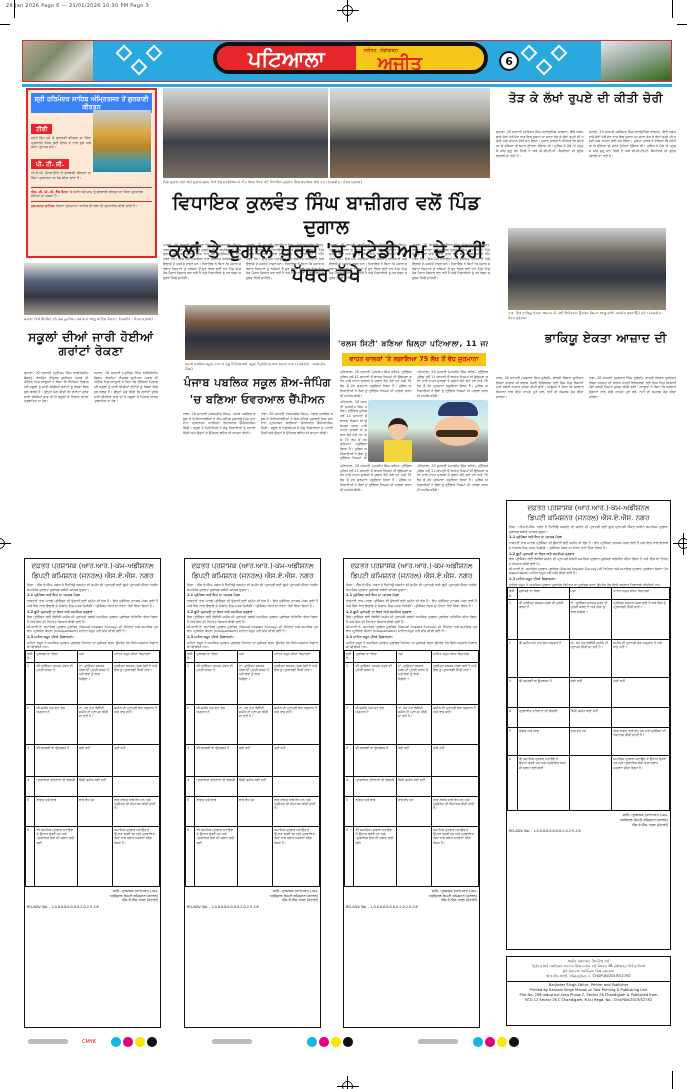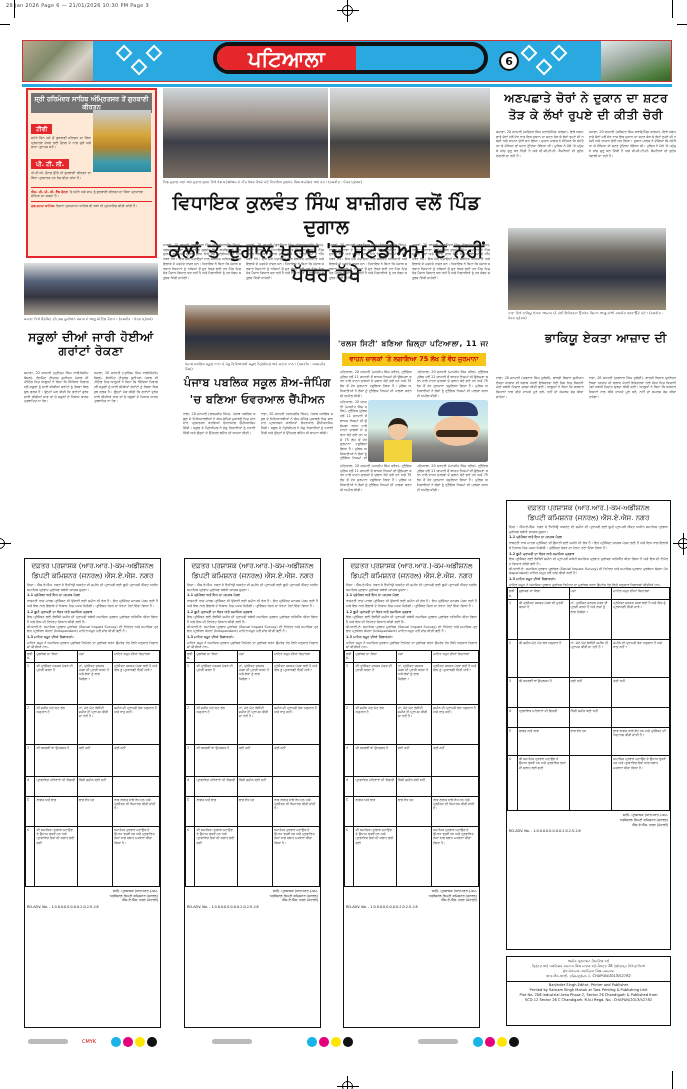--- a/index.html
+++ b/index.html
@@ -26,21 +26,21 @@
 .rule{left:22px;top:84px;width:650px;height:3px;background:#2aa9e0}
 
 .box{border:1px solid #111}
 .img{background:linear-gradient(180deg,#cfd6db 0%,#9a8f86 35%,#3d3f48 60%,#7b6f63 100%)}
 .caption{font-size:3.6px;color:#222;line-height:5px}
 .hl{font-family:"DejaVu Sans",sans-serif;font-weight:bold;color:#111;text-align:center;letter-spacing:0.5px}
 .txt{font-size:3.4px;line-height:4.7px;color:#333;text-align:justify;overflow:hidden;word-break:break-all}
 .cols{display:flex;gap:5px}
 .cols>div{flex:1}
 .kirtan{left:26px;top:88px;width:131px;height:170px;border:2px solid #e5262a;background:#fde9d6}
-.kirtan .title{background:#737373;color:#fff;font-size:6.5px;font-weight:bold;text-align:center;padding:2px 1px;margin:3px 3px}
+.kirtan .title{background:#3b82f6;color:#fff;font-size:6.5px;font-weight:bold;text-align:center;padding:2px 1px;margin:3px 3px}
 .kirtan .tag{display:inline-block;background:#e5262a;color:#fff;font-size:6px;font-weight:bold;padding:1px 5px;margin:1px 3px}
 .kirtan .pic{right:4px;top:20px;width:58px;height:62px;background:linear-gradient(180deg,#c6ccd3 0%,#d8a63b 40%,#b8862a 60%,#3e9cae 85%,#2b8aa0)}
 .kirtan .sect{margin:2px 3px;padding-top:2px;border-top:1px solid #e5262a;font-size:3.4px;line-height:4.7px;color:#333}
 .kirtan .sect b{color:#c00}
 .notice-title{font-size:7px;text-align:center;color:#111;line-height:10px;padding:2px 0}
 .notice{border:1px solid #111;background:#fff}
 .ntable{width:100%;border-collapse:collapse;font-size:3.3px;color:#333}
 .ntable td,.ntable th{border:1px solid #111;vertical-align:top;padding:1px;line-height:4.3px;text-align:left;font-weight:normal}
 .dot{display:inline-block;width:10px;height:10px;border-radius:50%;margin:0 1px}
 .bar{display:inline-block;width:40px;height:5px;border-radius:3px;background:#bbb}
@@ -70,20 +70,25 @@
 <div class="abs mast">
   <div class="abs photo" style="left:0"></div>
   <div class="abs diamond" style="left:95px;top:6px"></div>
   <div class="abs diamond" style="left:110px;top:20px"></div>
   <div class="abs diamond" style="left:125px;top:6px"></div>
   <div class="abs diamond" style="left:500px;top:6px"></div>
   <div class="abs diamond" style="left:515px;top:20px"></div>
   <div class="abs diamond" style="left:530px;top:6px"></div>
   <div class="abs pill">
     <div class="red">ਪਟਿਆਲਾ</div>
+    <div class="yel">
+      <span class="city">ਜਲੰਧਰ, ਚੰਡੀਗੜ੍ਹ</span>
+      <span class="name">ਅਜੀਤ</span>
+      <span class="date">ਬੁੱਧਵਾਰ, 21 ਜਨਵਰੀ 2026</span>
+    </div>
   </div>
   <div class="abs pgnum">6</div>
   <div class="abs photo r"></div>
 </div>
 <div class="abs rule"></div>
 
 <div class="abs kirtan">
   <div class="title">ਸ੍ਰੀ ਹਰਿਮੰਦਰ ਸਾਹਿਬ ਅੰਮ੍ਰਿਤਸਰ ਤੋਂ ਗੁਰਬਾਣੀ ਕੀਰਤਨ</div>
   <div class="abs pic"></div>
   <div style="width:66px">
@@ -104,21 +109,20 @@
   <div>ਕਲਾਂ ਤੇ ਦੁਗਾਲ ਖ਼ੁਰਦ 'ਚ ਸਟੇਡੀਅਮ ਦੇ ਨਹੀਂ ਪੱਥਰ ਰੱਖੇ</div>
 </div>
 <div class="abs cols" style="left:163px;top:243px;width:327px;height:52px">
   <div class="txt">ਪਾਤੜਾਂ, 20 ਜਨਵਰੀ (ਗੁਰਵਿੰਦਰ ਸਿੰਘ ਔਲਖ/ਜਗਦੀਸ਼ ਸਿੰਘ)- ਹਲਕਾ ਸ਼ੁਤਰਾਣਾ ਦੇ ਵਿਧਾਇਕ ਕੁਲਵੰਤ ਸਿੰਘ ਬਾਜ਼ੀਗਰ ਨੇ ਪਿੰਡ ਦੁਗਾਲ ਕਲਾਂ ਅਤੇ ਦੁਗਾਲ ਖ਼ੁਰਦ ਵਿਖੇ ਖੇਡ ਸਟੇਡੀਅਮਾਂ ਦੇ ਨੀਂਹ ਪੱਥਰ ਰੱਖੇ। ਇਸ ਮੌਕੇ ਪੰਚਾਇਤਾਂ ਨਾਲ ਸੰਬੰਧਿਤ ਅਧਿਕਾਰੀ ਅਤੇ ਇਲਾਕੇ ਦੇ ਪਤਵੰਤੇ ਹਾਜ਼ਰ ਸਨ। ਵਿਧਾਇਕ ਨੇ ਕਿਹਾ ਕਿ ਪੰਜਾਬ ਸਰਕਾਰ ਨੌਜਵਾਨਾਂ ਨੂੰ ਨਸ਼ਿਆਂ ਤੋਂ ਦੂਰ ਰੱਖਣ ਲਈ ਹਰ ਪਿੰਡ ਵਿਚ ਖੇਡ ਮੈਦਾਨ ਤਿਆਰ ਕਰ ਰਹੀ ਹੈ ਅਤੇ ਖਿਡਾਰੀਆਂ ਨੂੰ ਹਰ ਸੰਭਵ ਸਹੂਲਤ ਦਿੱਤੀ ਜਾਵੇਗੀ।</div>
   <div class="txt">ਪਾਤੜਾਂ, 20 ਜਨਵਰੀ (ਗੁਰਵਿੰਦਰ ਸਿੰਘ ਔਲਖ/ਜਗਦੀਸ਼ ਸਿੰਘ)- ਹਲਕਾ ਸ਼ੁਤਰਾਣਾ ਦੇ ਵਿਧਾਇਕ ਕੁਲਵੰਤ ਸਿੰਘ ਬਾਜ਼ੀਗਰ ਨੇ ਪਿੰਡ ਦੁਗਾਲ ਕਲਾਂ ਅਤੇ ਦੁਗਾਲ ਖ਼ੁਰਦ ਵਿਖੇ ਖੇਡ ਸਟੇਡੀਅਮਾਂ ਦੇ ਨੀਂਹ ਪੱਥਰ ਰੱਖੇ। ਇਸ ਮੌਕੇ ਪੰਚਾਇਤਾਂ ਨਾਲ ਸੰਬੰਧਿਤ ਅਧਿਕਾਰੀ ਅਤੇ ਇਲਾਕੇ ਦੇ ਪਤਵੰਤੇ ਹਾਜ਼ਰ ਸਨ। ਵਿਧਾਇਕ ਨੇ ਕਿਹਾ ਕਿ ਪੰਜਾਬ ਸਰਕਾਰ ਨੌਜਵਾਨਾਂ ਨੂੰ ਨਸ਼ਿਆਂ ਤੋਂ ਦੂਰ ਰੱਖਣ ਲਈ ਹਰ ਪਿੰਡ ਵਿਚ ਖੇਡ ਮੈਦਾਨ ਤਿਆਰ ਕਰ ਰਹੀ ਹੈ ਅਤੇ ਖਿਡਾਰੀਆਂ ਨੂੰ ਹਰ ਸੰਭਵ ਸਹੂਲਤ ਦਿੱਤੀ ਜਾਵੇਗੀ।</div>
   <div class="txt">ਪਾਤੜਾਂ, 20 ਜਨਵਰੀ (ਗੁਰਵਿੰਦਰ ਸਿੰਘ ਔਲਖ/ਜਗਦੀਸ਼ ਸਿੰਘ)- ਹਲਕਾ ਸ਼ੁਤਰਾਣਾ ਦੇ ਵਿਧਾਇਕ ਕੁਲਵੰਤ ਸਿੰਘ ਬਾਜ਼ੀਗਰ ਨੇ ਪਿੰਡ ਦੁਗਾਲ ਕਲਾਂ ਅਤੇ ਦੁਗਾਲ ਖ਼ੁਰਦ ਵਿਖੇ ਖੇਡ ਸਟੇਡੀਅਮਾਂ ਦੇ ਨੀਂਹ ਪੱਥਰ ਰੱਖੇ। ਇਸ ਮੌਕੇ ਪੰਚਾਇਤਾਂ ਨਾਲ ਸੰਬੰਧਿਤ ਅਧਿਕਾਰੀ ਅਤੇ ਇਲਾਕੇ ਦੇ ਪਤਵੰਤੇ ਹਾਜ਼ਰ ਸਨ। ਵਿਧਾਇਕ ਨੇ ਕਿਹਾ ਕਿ ਪੰਜਾਬ ਸਰਕਾਰ ਨੌਜਵਾਨਾਂ ਨੂੰ ਨਸ਼ਿਆਂ ਤੋਂ ਦੂਰ ਰੱਖਣ ਲਈ ਹਰ ਪਿੰਡ ਵਿਚ ਖੇਡ ਮੈਦਾਨ ਤਿਆਰ ਕਰ ਰਹੀ ਹੈ ਅਤੇ ਖਿਡਾਰੀਆਂ ਨੂੰ ਹਰ ਸੰਭਵ ਸਹੂਲਤ ਦਿੱਤੀ ਜਾਵੇਗੀ।</div>
   <div class="txt">ਪਾਤੜਾਂ, 20 ਜਨਵਰੀ (ਗੁਰਵਿੰਦਰ ਸਿੰਘ ਔਲਖ/ਜਗਦੀਸ਼ ਸਿੰਘ)- ਹਲਕਾ ਸ਼ੁਤਰਾਣਾ ਦੇ ਵਿਧਾਇਕ ਕੁਲਵੰਤ ਸਿੰਘ ਬਾਜ਼ੀਗਰ ਨੇ ਪਿੰਡ ਦੁਗਾਲ ਕਲਾਂ ਅਤੇ ਦੁਗਾਲ ਖ਼ੁਰਦ ਵਿਖੇ ਖੇਡ ਸਟੇਡੀਅਮਾਂ ਦੇ ਨੀਂਹ ਪੱਥਰ ਰੱਖੇ। ਇਸ ਮੌਕੇ ਪੰਚਾਇਤਾਂ ਨਾਲ ਸੰਬੰਧਿਤ ਅਧਿਕਾਰੀ ਅਤੇ ਇਲਾਕੇ ਦੇ ਪਤਵੰਤੇ ਹਾਜ਼ਰ ਸਨ। ਵਿਧਾਇਕ ਨੇ ਕਿਹਾ ਕਿ ਪੰਜਾਬ ਸਰਕਾਰ ਨੌਜਵਾਨਾਂ ਨੂੰ ਨਸ਼ਿਆਂ ਤੋਂ ਦੂਰ ਰੱਖਣ ਲਈ ਹਰ ਪਿੰਡ ਵਿਚ ਖੇਡ ਮੈਦਾਨ ਤਿਆਰ ਕਰ ਰਹੀ ਹੈ ਅਤੇ ਖਿਡਾਰੀਆਂ ਨੂੰ ਹਰ ਸੰਭਵ ਸਹੂਲਤ ਦਿੱਤੀ ਜਾਵੇਗੀ।</div>
 </div>
 
 <div class="abs hl" style="left:496px;top:90px;width:180px;font-size:12px;line-height:17px">
-  <div>ਅਣਪਛਾਤੇ ਚੋਰਾਂ ਨੇ ਦੁਕਾਨ ਦਾ ਸ਼ਟਰ</div>
   <div>ਤੋੜ ਕੇ ਲੱਖਾਂ ਰੁਪਏ ਦੀ ਕੀਤੀ ਚੋਰੀ</div>
 </div>
 <div class="abs cols" style="left:496px;top:130px;width:180px;height:92px">
   <div class="txt">ਸਮਾਣਾ, 20 ਜਨਵਰੀ (ਸਤਿੰਦਰ ਸਿੰਘ ਸਰਾਓ/ਪਿੰਡ ਖ਼ਾਲਸਾ)- ਇਥੇ ਅਣਪਛਾਤੇ ਚੋਰਾਂ ਵਲੋਂ ਦੇਰ ਰਾਤ ਇਕ ਦੁਕਾਨ ਦਾ ਸ਼ਟਰ ਤੋੜ ਕੇ ਲੱਖਾਂ ਰੁਪਏ ਦੀ ਨਕਦੀ ਅਤੇ ਸਾਮਾਨ ਚੋਰੀ ਕਰ ਲਿਆ। ਦੁਕਾਨ ਮਾਲਕ ਨੇ ਦੱਸਿਆ ਕਿ ਸਵੇਰੇ ਆ ਕੇ ਦੇਖਿਆ ਤਾਂ ਸ਼ਟਰ ਟੁੱਟਿਆ ਹੋਇਆ ਸੀ। ਪੁਲਿਸ ਨੇ ਮੌਕੇ 'ਤੇ ਪਹੁੰਚ ਕੇ ਜਾਂਚ ਸ਼ੁਰੂ ਕਰ ਦਿੱਤੀ ਹੈ ਅਤੇ ਸੀ.ਸੀ.ਟੀ.ਵੀ. ਕੈਮਰਿਆਂ ਦੀ ਫੁਟੇਜ ਖੰਗਾਲੀ ਜਾ ਰਹੀ ਹੈ।</div>
   <div class="txt">ਸਮਾਣਾ, 20 ਜਨਵਰੀ (ਸਤਿੰਦਰ ਸਿੰਘ ਸਰਾਓ/ਪਿੰਡ ਖ਼ਾਲਸਾ)- ਇਥੇ ਅਣਪਛਾਤੇ ਚੋਰਾਂ ਵਲੋਂ ਦੇਰ ਰਾਤ ਇਕ ਦੁਕਾਨ ਦਾ ਸ਼ਟਰ ਤੋੜ ਕੇ ਲੱਖਾਂ ਰੁਪਏ ਦੀ ਨਕਦੀ ਅਤੇ ਸਾਮਾਨ ਚੋਰੀ ਕਰ ਲਿਆ। ਦੁਕਾਨ ਮਾਲਕ ਨੇ ਦੱਸਿਆ ਕਿ ਸਵੇਰੇ ਆ ਕੇ ਦੇਖਿਆ ਤਾਂ ਸ਼ਟਰ ਟੁੱਟਿਆ ਹੋਇਆ ਸੀ। ਪੁਲਿਸ ਨੇ ਮੌਕੇ 'ਤੇ ਪਹੁੰਚ ਕੇ ਜਾਂਚ ਸ਼ੁਰੂ ਕਰ ਦਿੱਤੀ ਹੈ ਅਤੇ ਸੀ.ਸੀ.ਟੀ.ਵੀ. ਕੈਮਰਿਆਂ ਦੀ ਫੁਟੇਜ ਖੰਗਾਲੀ ਜਾ ਰਹੀ ਹੈ।</div>
 </div>
 
 <div class="abs img" style="left:508px;top:228px;width:158px;height:82px;background:linear-gradient(180deg,#cfd3d4,#6d6860 30%,#2f3443 60%,#9a8d78)"></div>
 <div class="abs caption" style="left:508px;top:311px;width:158px;height:12px;overflow:hidden">ਨਾਭਾ ਵਿਖੇ ਭਾਕਿਯੂ ਏਕਤਾ ਆਜ਼ਾਦ ਦੀ ਹੋਈ ਇਕੱਤਰਤਾ ਉਪਰੰਤ ਕਿਸਾਨ ਆਗੂ ਸਾਂਝੀ ਤਸਵੀਰ ਕਰਵਾਉਂਦੇ ਹੋਏ। (ਤਸਵੀਰ : ਪੱਤਰ ਪ੍ਰੇਰਕ)</div>
 <div class="abs hl" style="left:516px;top:328px;width:180px;font-size:12px;line-height:20px">

